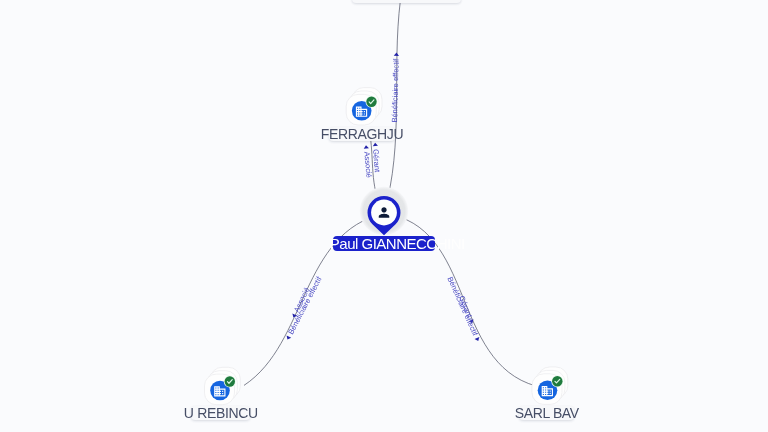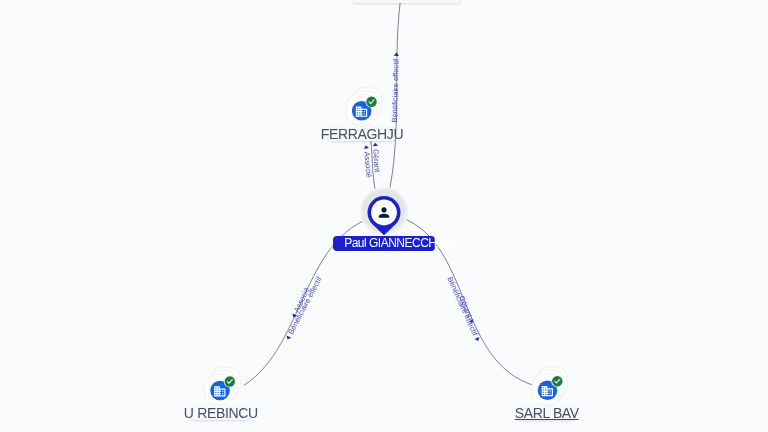--- a/index.html
+++ b/index.html
@@ -9,21 +9,21 @@
   svg.graph{position:absolute;left:0;top:0;width:768px;height:432px;will-change:opacity;opacity:0.999;}
   .edge-path{fill:none;stroke:#555a6b;stroke-width:0.75;}
   .edge-label{font-size:7.55px;fill:#4a4ac4;}
   .arrow{fill:#2222a8;}
   .nlabel{position:absolute;border-radius:4px;font-size:14px;
        display:flex;align-items:center;justify-content:center;white-space:nowrap;
        box-sizing:border-box;}
   .nlabel.company{background:#f7f8fa;color:#464e66;
        box-shadow:0 1px 2.5px rgba(40,50,80,.16);letter-spacing:-0.35px;}
   .nlabel.company span{margin-right:-0.35px;}
-  .nlabel.person{background:#1b22cb;color:#ffffff;font-size:12px;letter-spacing:-0.5px;padding-left:28px;}
+  .nlabel.person{background:#1b22cb;color:#ffffff;font-size:15px;letter-spacing:-0.5px;padding-left:28px;}
   .nlabel span{display:inline-block;}
   .nlabel{will-change:opacity;opacity:0.999;}
   .nlabel.person span{margin-right:-0.5px;}
 </style>
 </head>
 <body>
 
 <div id="stage">
   <svg class="graph" viewBox="0 0 768 432">
     <defs>
@@ -124,17 +124,17 @@
       </div>
       <div class="nlabel company" style="left: 329.4px; top: 126.7px; width: 65.4px; height: 14.2px;">
         <span style="transform: translateX(-0.2px);">FERRAGHJU</span>
       </div>
       <div class="nlabel person" style="left: 332.75px; top: 235.9px; width: 102.5px; height: 15px;">
         <span style="transform: translateX(-1px);">Paul GIANNECCHINI</span>
       </div>
       <div class="nlabel company" style="left: 191.3px; top: 406.2px; width: 59px; height: 14.2px;">
         <span style="transform: translateX(-0.2px); text-align: center;">U REBINCU</span>
       </div>
-      <div class="nlabel company" style="left: 519.45px; top: 405.6px; width: 54.7px; height: 14.2px; text-decoration: underline;">
+      <div class="nlabel company" style="left: 519.45px; top: 405.6px; width: 54.7px; height: 14.2px;">
         <span style="transform: translateX(-0.2px);">SARL BAV</span>
       </div>
     </div>
 </div>
 
 </body></html>

